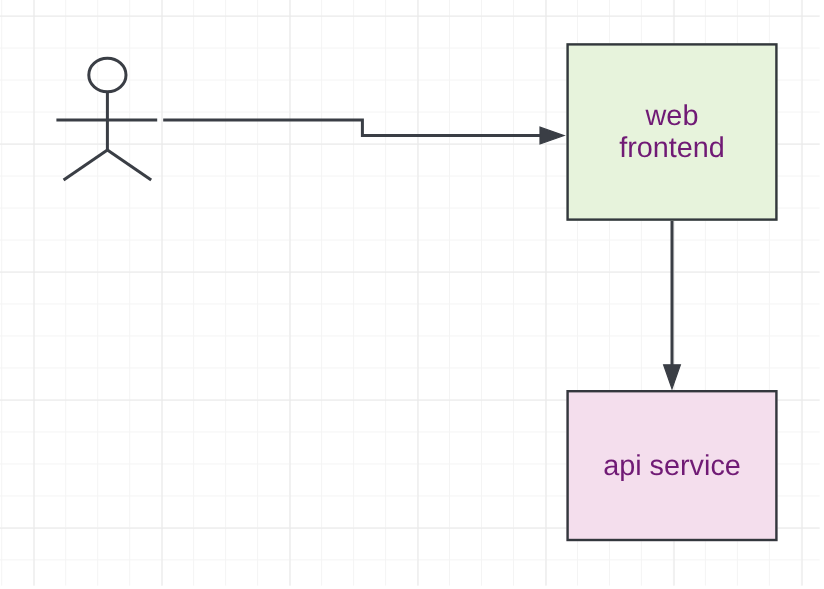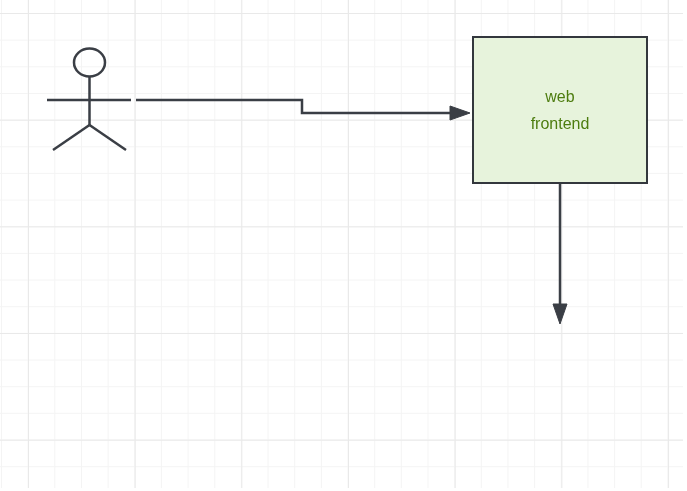--- a/index.html
+++ b/index.html
@@ -44,23 +44,23 @@
 
   .node {
     position: absolute;
     border: 2.5px solid #33373d;
     display: flex;
     align-items: center;
     justify-content: center;
     text-align: center;
   }
   .node-label {
-    font-size: 16px;
+    font-size: 24px;
     line-height: 27px;
-    color: #4d7c0f;
+    color: #701a75;
     white-space: pre-line;
   }
   .node-web-frontend {
     left: 472px; top: 36px;
     width: 176px; height: 148px;
     background: #e7f3dc;
   }
   .node-api-service {
     left: 472px; top: 325px;
     width: 176px; height: 126px;
@@ -93,14 +93,17 @@
       <line x1="560" y1="184" x2="560" y2="305"></line>
       <polygon points="560,324 553,304 567,304" fill="#3a3e45" stroke="#3a3e45" stroke-width="1"></polygon>
     </g>
   </svg>
 
   <div class="node node-web-frontend">
     <span class="node-label">web
 frontend</span>
   </div>
 
+  <div class="node node-api-service">
+    <span class="node-label">api service</span>
+  </div>
 
 </div>
 
 </body></html>

